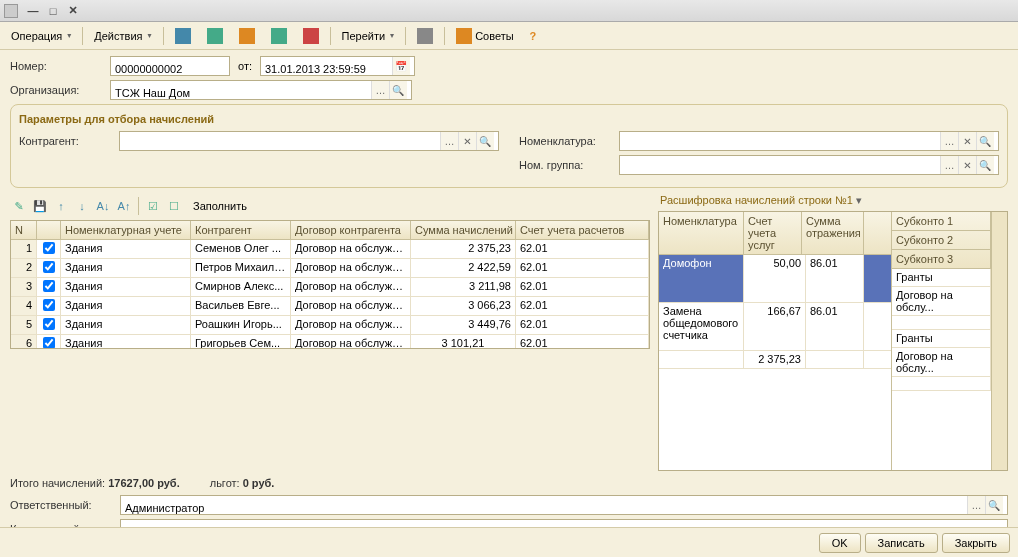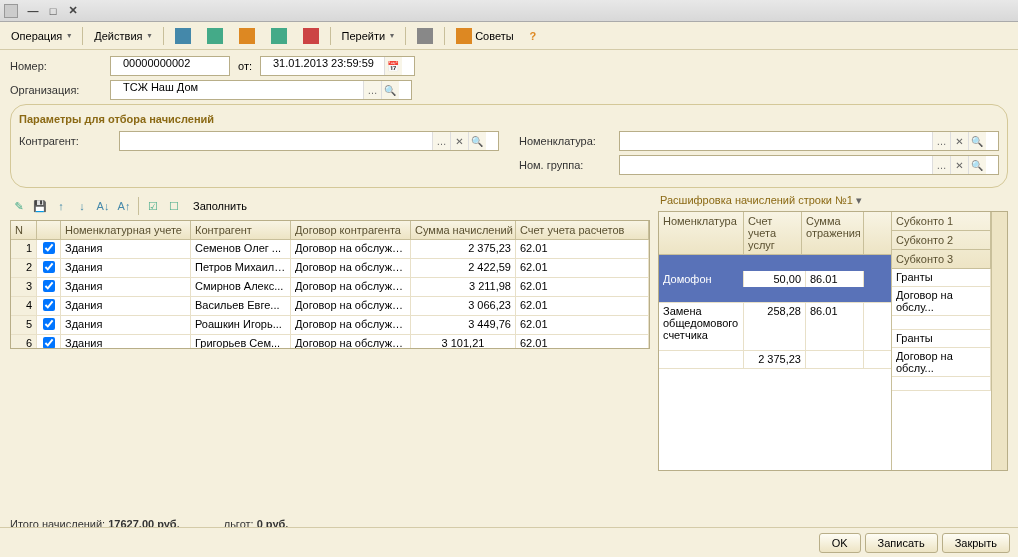--- a/index.html
+++ b/index.html
@@ -10,23 +10,23 @@
 .titlebar-btns { display: flex; gap: 2px; }
 .titlebar-btn { width: 18px; height: 16px; display: flex; align-items: center; justify-content: center; cursor: pointer; color: #444; font-weight: bold; }
 .toolbar { background: #f5f0dd; height: 28px; display: flex; align-items: center; padding: 0 4px; gap: 2px; border-bottom: 1px solid #d4cba8; }
 .tb-btn { height: 22px; padding: 0 6px; display: flex; align-items: center; gap: 3px; cursor: pointer; border: 1px solid transparent; border-radius: 3px; }
 .tb-dropdown::after { content: "▾"; font-size: 8px; margin-left: 2px; color: #666; }
 .tb-sep { width: 1px; height: 18px; background: #c8bf9a; margin: 0 2px; }
 .tb-icon { width: 16px; height: 16px; display: inline-block; }
 .content { padding: 6px 10px; }
 .row { display: flex; align-items: center; margin-bottom: 4px; }
 .lbl { color: #333; width: 100px; }
-.input { background: #fff; border: 1px solid #b8ae88; height: 20px; padding: 0 12px; display: flex; align-items: flex-start; }
+.input { background: #fff; border: 1px solid #b8ae88; height: 20px; padding: 0 4px; display: flex; align-items: flex-end; }
 .input-btn { width: 18px; height: 18px; border-left: 1px solid #ddd; display: flex; align-items: center; justify-content: center; cursor: pointer; background: #f8f5e8; font-size: 10px; color: #666; }
-.fieldset { border: 1px solid #d4c898; border-radius: 16px; padding: 8px; margin-bottom: 6px; }
+.fieldset { border: 1px solid #d4c898; border-radius: 8px; padding: 8px; margin-bottom: 6px; }
 .fieldset-title { color: #8b6914; font-weight: bold; margin-bottom: 6px; }
 .two-col { display: flex; gap: 20px; }
 .col { flex: 1; }
 .main-area { display: flex; gap: 8px; }
 .left-panel { flex: 1; }
 .right-panel { width: 350px; }
 .mini-toolbar { display: flex; align-items: center; gap: 3px; height: 24px; margin-bottom: 2px; }
 .mini-btn { width: 18px; height: 18px; display: flex; align-items: center; justify-content: center; cursor: pointer; border: 1px solid transparent; border-radius: 2px; }
 .grid { border: 1px solid #b8ae88; background: #fff; }
 .grid-header { display: flex; background: linear-gradient(#f8f4e4, #ede4c4); border-bottom: 1px solid #c8bf9a; }
@@ -39,22 +39,22 @@
 .right-title { color: #8b6914; margin-bottom: 4px; padding-left: 2px; }
 .right-grid { border: 1px solid #b8ae88; background: #fff; height: 260px; position: relative; }
 .right-grid-inner { display: flex; height: 100%; }
 .rg-left { flex: 1; display: flex; flex-direction: column; }
 .rg-right { width: 100px; border-left: 1px solid #c8bf9a; display: flex; flex-direction: column; }
 .rg-header { background: linear-gradient(#f8f4e4, #ede4c4); border-bottom: 1px solid #c8bf9a; display: flex; }
 .rg-hcell { padding: 3px 4px; border-right: 1px solid #c8bf9a; color: #5a5030; min-height: 42px; display: flex; align-items: flex-start; }
 .rg-body { flex: 1; overflow: auto; }
 .rg-row { display: flex; border-bottom: 1px solid #e8e0c8; min-height: 18px; }
 .rg-cell { padding: 2px 4px; border-right: 1px solid #e8e0c8; overflow: hidden; }
-.sel-row { background: #5972b8 !important; color: #fff; align-items: center; }
-.totals { display: flex; align-items: flex-end; gap: 44px; padding: 6px 0; color: #333; margin-top: 41px; }
+.sel-row { background: #5972b8 !important; color: #fff; }
+.totals { display: flex; align-items: flex-end; gap: 30px; padding: 6px 0; color: #333; }
 .totals b { font-weight: bold; }
 .footer-row { display: flex; align-items: center; margin-bottom: 4px; }
 .footer-lbl { width: 110px; color: #333; }
 .bottom-bar { position: absolute; bottom: 0; left: 0; right: 0; height: 30px; background: #f5f0dd; border-top: 1px solid #d4cba8; display: flex; align-items: center; justify-content: flex-end; padding: 0 8px; gap: 4px; }
 .btn { background: linear-gradient(#fefdf5, #ede4c4); border: 1px solid #b8ae88; border-radius: 3px; padding: 3px 12px; cursor: pointer; }
 .scrollbar-v { width: 16px; background: #ede4c4; border-left: 1px solid #c8bf9a; }
 .ico-green { background: #4a8; }
 .ico-blue { background: #48a; }
 .ico-orange { background: #d82; }
 .ico-red { background: #c44; }
@@ -284,21 +284,21 @@
               <div class="rg-hcell" style="width:62px">Сумма отражения</div>
             </div>
             <div class="rg-body" id="detail-body-left">
                 <div class="rg-row sel-row" style="min-height: 48px;">
                   <div class="rg-cell" style="width:85px">Домофон</div>
                   <div class="rg-cell" style="width:62px;text-align:right;background:#fff;color:#000">50,00</div>
                   <div class="rg-cell" style="width:58px;background:#fff;color:#000">86.01</div>
                 </div>
                 <div class="rg-row" style="min-height: 48px;">
                   <div class="rg-cell" style="width:85px">Замена общедомового счетчика</div>
-                  <div class="rg-cell" style="width:62px;text-align:right;background:#fff;color:#000">258,28</div>
+                  <div class="rg-cell" style="width:62px;text-align:right;background:#fff;color:#000">166,67</div>
                   <div class="rg-cell" style="width:58px;background:#fff;color:#000">86.01</div>
                 </div>
                 <div class="rg-row">
                   <div class="rg-cell" style="width:85px"></div>
                   <div class="rg-cell" style="width:62px;text-align:right">2 375,23</div>
                   <div class="rg-cell" style="width:58px"></div>
                 </div>
               </div>
           </div>
           <div class="rg-right">

